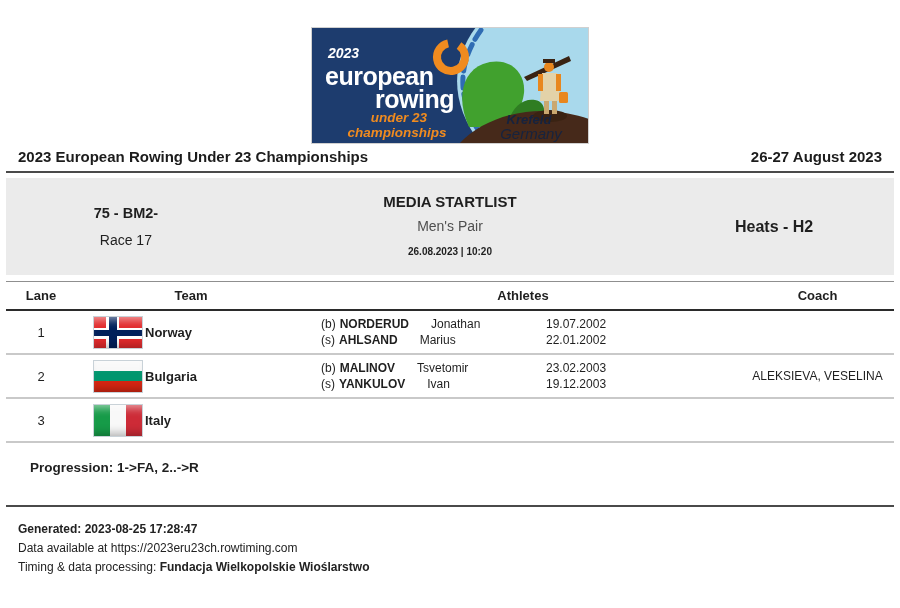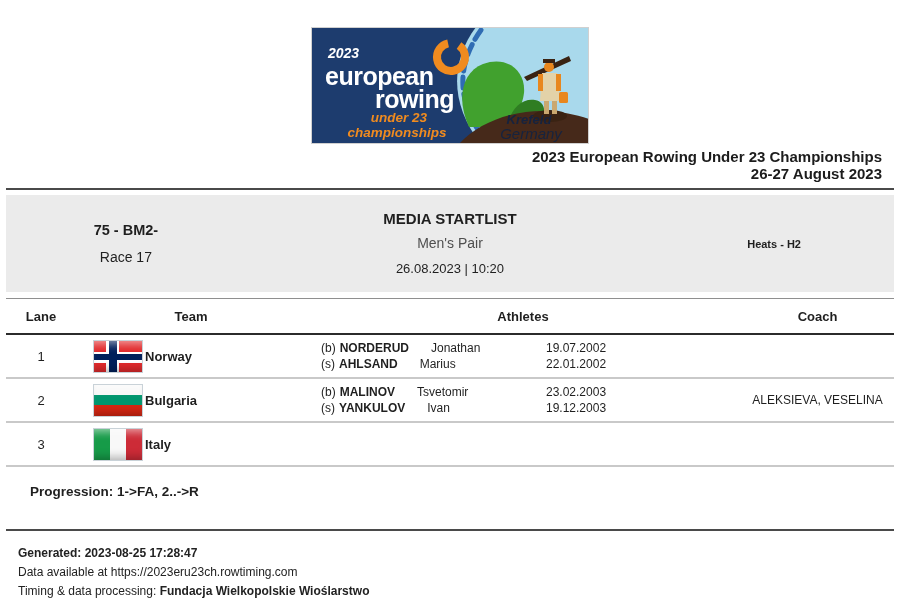--- a/index.html
+++ b/index.html
@@ -10,38 +10,38 @@
   .logo-wrap { display:flex; justify-content:center; padding-top:27px; }
   .logo-svg text { font-family:"Liberation Sans", sans-serif; }
   .logo-year { font-size:14px; font-weight:bold; font-style:italic; fill:#ffffff; }
   .logo-big { font-size:25px; font-weight:bold; fill:#ffffff; letter-spacing:-0.5px; }
   .logo-sub { font-size:13.5px; font-weight:bold; font-style:italic; fill:#f08b1f; }
   .logo-city { font-size:13px; font-weight:bold; font-style:italic; fill:#16233f; }
   .logo-country { font-size:15px; font-style:italic; fill:#16233f; }
 
   
   .title-row { display:flex; justify-content:space-between; align-items:flex-end;
-    margin:4px 18px 0 18px; font-size:15px; font-weight:bold; color:#1c1c1c;flex-direction:column; }
+    margin:4px 18px 0 18px; font-size:15px; font-weight:bold; color:#1c1c1c; }
   .rule-dark { border:none; border-top:2px solid #4a4a4a; margin:6px 6px 0 6px; }
 
   
   .event-block { margin:5px 6px 0 6px; background:#ebebeb; height:97px;
     display:grid; grid-template-columns:27% 46% 27%; align-items:center; }
   .event-col { text-align:center; }
   .ev-line { font-size:14px; line-height:27px; }
   .ev-bold { font-weight:bold; font-size:14.5px; }
   .ev-center-line1 { font-size:15px; font-weight:bold; line-height:25px; }
   .ev-center-line2 { font-size:14px; color:#4f4f4f; line-height:25px; }
-  .ev-center-line3 { font-size:13px; font-weight:normal; line-height:25px; }
-  .ev-round { font-size:11px; font-weight:bold; }
+  .ev-center-line3 { font-size:10px; font-weight:bold; line-height:25px; }
+  .ev-round { font-size:16px; font-weight:bold; }
 
   
   .table { margin:6px 6px 0 6px; }
   .thead { display:grid; grid-template-columns:70px 230px 434px 155px;
-    align-items:center; height:37px;
+    align-items:center; height:30px;
     border-top:1px solid #8f8f8f; border-bottom:2.5px solid #2b2b2b;
     font-size:13px; font-weight:bold; }
   .th { text-align:center; }
   .trow { display:grid; grid-template-columns:70px 230px 434px 155px;
     align-items:center; min-height:44px; border-bottom:2px solid #c9c9c9; }
   .td-lane { text-align:center; font-size:13px; }
   .td-team { display:flex; align-items:center; padding-left:17px; }
   .team-name { font-size:13px; font-weight:bold; margin-left:2px; }
   .td-athletes { display:flex; align-items:center; }
   .ath-names { width:240px; padding-left:15px; font-size:12px; line-height:16px; }

